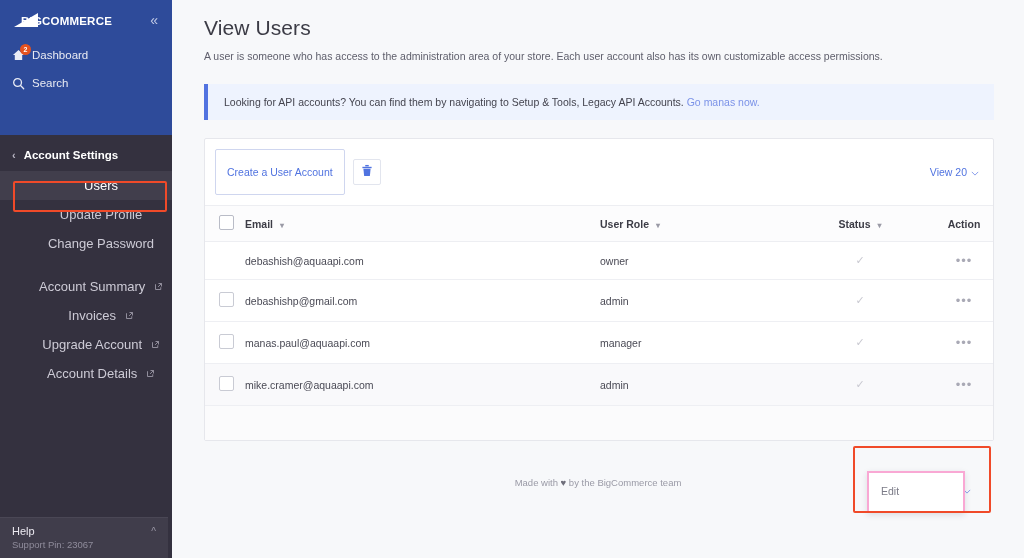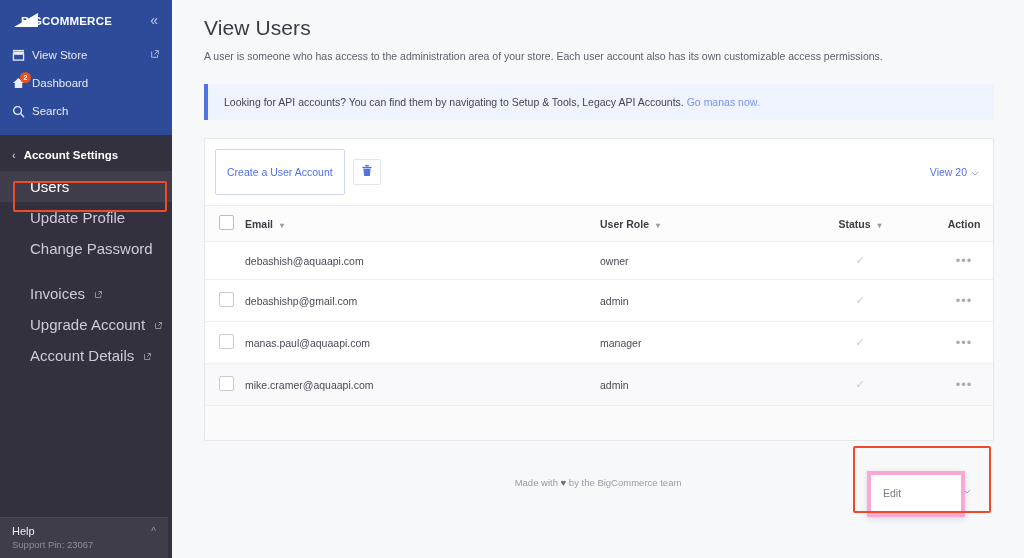--- a/index.html
+++ b/index.html
@@ -68,23 +68,24 @@
   }
 
   .acct-head {
     display: flex; align-items: center; gap: 8px;
     padding: 14px 12px 10px 12px;
     font-size: 11.5px; font-weight: bold; color: #fff;
   }
   .acct-back { font-size: 11px; color: #b9b6c4; }
 
   .sb-item {
-    font-size: 15px; color: #cdcbd6;
+    font-size: 13px; color: #cdcbd6;
     padding: 7px 0 7px 30px; cursor: pointer;
     position: relative;
+    text-align: center;
   }
   .sb-item.active { background: #413e4c; color: #fff; }
   .sb-item .ext {
     margin-left: 5px; font-size: 9px; opacity: .8;
   }
   .sb-gap { height: 14px; }
 
   .hl-users {
     position: absolute;
     left: 13px; top: 181px;
@@ -206,21 +207,21 @@
     display: inline-block;
   }
   .row-empty td { height: 34px; border-bottom: none; background: #fbfbfc; }
 
   
   .dropdown {
     position: absolute;
     right: 28px; top: 332px;
     width: 98px;
     background: #fff;
-    border: 4px solid #f9a8d4;
+    border: 2px solid #f9a8d4;
     box-shadow: 0 2px 6px rgba(40,40,60,.13);
     z-index: 20;
     padding: 9px 0 11px 0;
   }
   .dropdown-item {
     font-size: 10.5px; color: #7c7c88;
     padding: 3px 12px; cursor: pointer;
   }
   .hl-menu {
     position: absolute;
@@ -259,37 +260,20 @@
           <span class="brand-logo">
             <svg width="34" height="17" viewBox="0 0 34 17">
               <path d="M2 15 L26 1 L26 15 Z" fill="#ffffff"></path>
             </svg>
           </span>
           <span class="brand-text">BIGCOMMERCE</span>
         </div>
         <span class="collapse-btn">«</span>
       </div>
 
-      <div class="sb-link">
-        <span class="ico">
-          <svg width="13" height="12" viewBox="0 0 14 13">
-            <path d="M1 3 L13 3 L13 5 Q7 7.5 1 5 Z" fill="#e9ecf6"></path>
-            <rect x="1.5" y="5.5" width="11" height="6.5" fill="none" stroke="#e9ecf6" stroke-width="1.4"></rect>
-            <rect x="1" y="1" width="12" height="1.6" fill="#e9ecf6"></rect>
-          </svg>
-        </span>
-        <span class="lbl">View Store</span>
-        <span class="ext-ico">
-          <svg width="10" height="10" viewBox="0 0 12 12">
-            <path d="M2 3 L2 10 L9 10 L9 7" fill="none" stroke="#c3cbe6" stroke-width="1.2"></path>
-            <path d="M6 2 L10 2 L10 6" fill="none" stroke="#c3cbe6" stroke-width="1.2"></path>
-            <path d="M5.5 6.5 L10 2" fill="none" stroke="#c3cbe6" stroke-width="1.2"></path>
-          </svg>
-        </span>
-      </div>
 
       <div class="sb-link">
         <span class="ico">
           <svg width="13" height="12" viewBox="0 0 14 13">
             <path d="M7 1 L13 6.5 L11 6.5 L11 12 L3 12 L3 6.5 L1 6.5 Z" fill="#e9ecf6"></path>
           </svg>
           <span class="badge">2</span>
         </span>
         <span class="lbl">Dashboard</span>
       </div>
@@ -315,20 +299,30 @@
     </div>
     <div class="sb-item">
       <span>Update Profile</span>
     </div>
     <div class="sb-item">
       <span>Change Password</span>
     </div>
 
     <div class="sb-gap"></div>
 
+    <div class="sb-item">
+      <span>Account Summary</span>
+      <span class="ext">
+        <svg width="9" height="9" viewBox="0 0 12 12">
+            <path d="M2 3 L2 10 L9 10 L9 7" fill="none" stroke="#b4b1bf" stroke-width="1.2"></path>
+            <path d="M6 2 L10 2 L10 6" fill="none" stroke="#b4b1bf" stroke-width="1.2"></path>
+            <path d="M5.5 6.5 L10 2" fill="none" stroke="#b4b1bf" stroke-width="1.2"></path>
+          </svg>
+      </span>
+    </div>
     <div class="sb-item">
       <span>Invoices</span>
       <span class="ext">
         <svg width="9" height="9" viewBox="0 0 12 12">
             <path d="M2 3 L2 10 L9 10 L9 7" fill="none" stroke="#b4b1bf" stroke-width="1.2"></path>
             <path d="M6 2 L10 2 L10 6" fill="none" stroke="#b4b1bf" stroke-width="1.2"></path>
             <path d="M5.5 6.5 L10 2" fill="none" stroke="#b4b1bf" stroke-width="1.2"></path>
           </svg>
       </span>
     </div>

